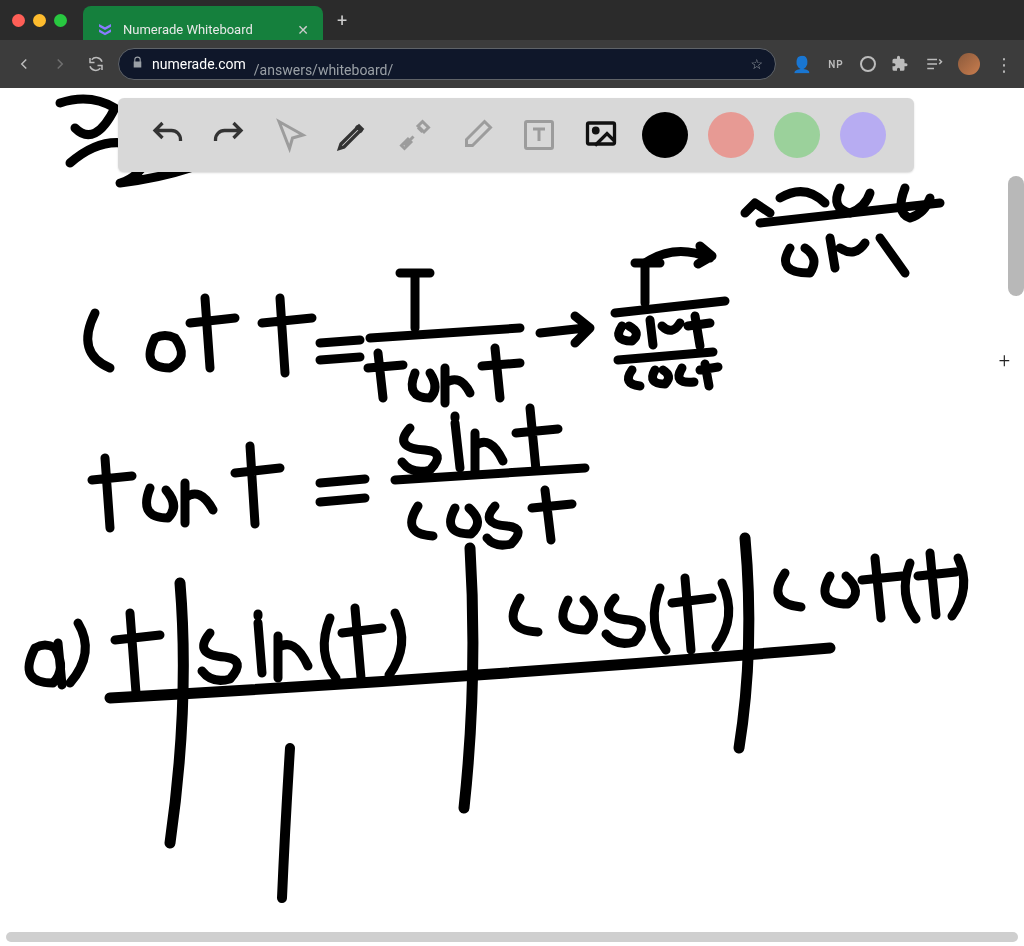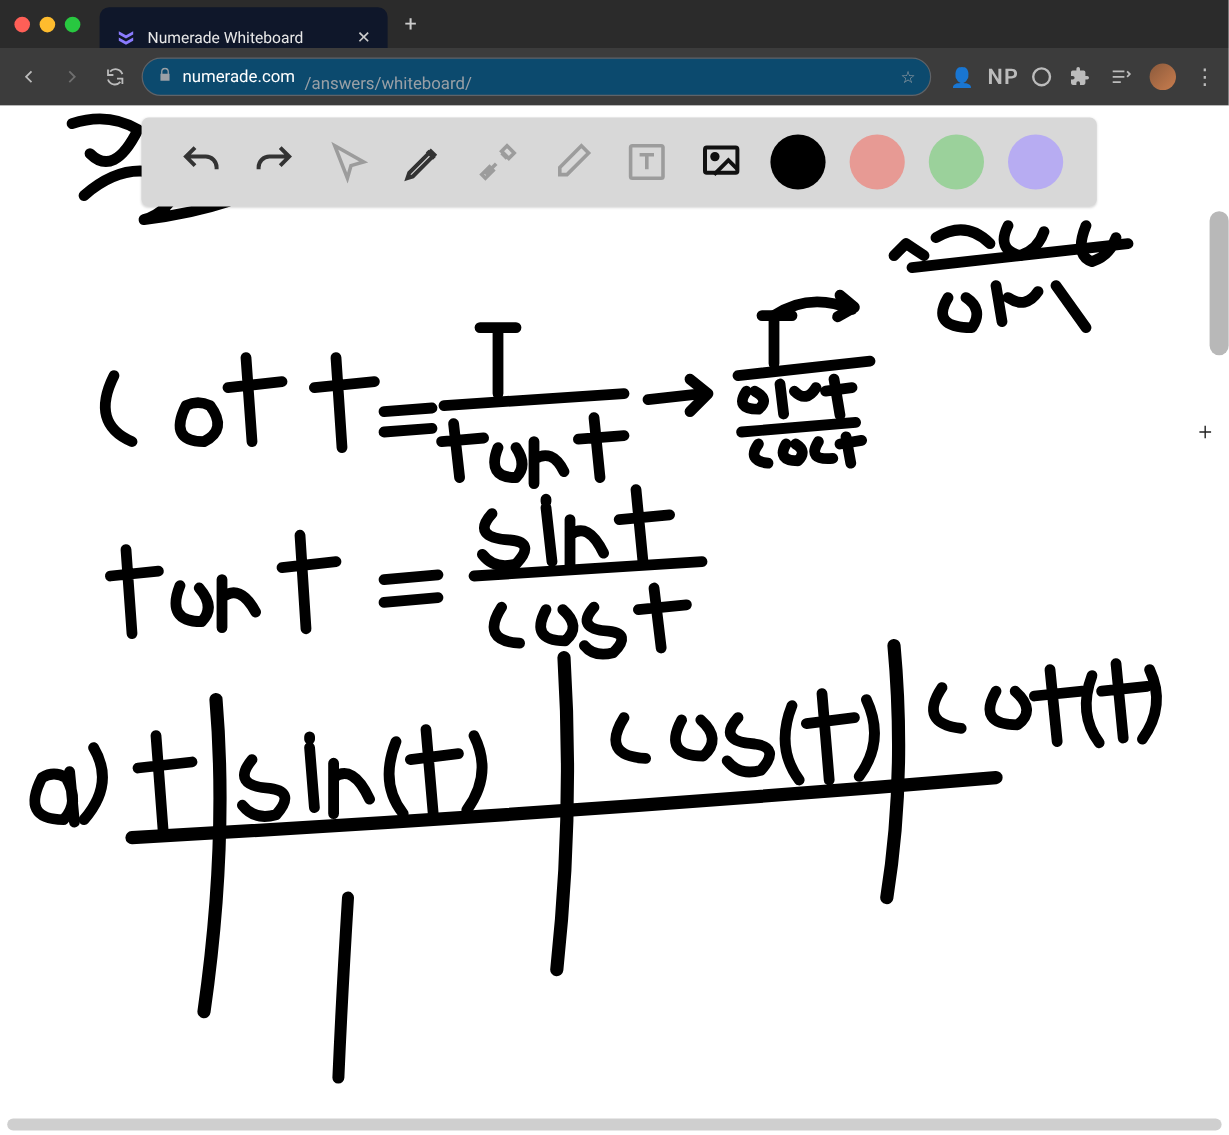--- a/index.html
+++ b/index.html
@@ -11,48 +11,48 @@
     background: #2b2b2b;
     display: flex;
     align-items: center;
     padding: 0 12px;
   }
   .traffic-lights { display:flex; gap:8px; margin-right:16px; }
   .tl { width:13px; height:13px; border-radius:50%; }
   .tl.red{background:#ff5f57;} .tl.yellow{background:#febc2e;} .tl.green{background:#28c840;}
   
   .tab {
-    display:flex; align-items:flex-end; gap:10px;
-    background:#0f172a; height:34px; margin-top:6px;
-    padding:0 14px; border-radius:8px 8px 0 0;
+    display:flex; align-items:flex-start; gap:10px;
+    background:#15803d; height:34px; margin-top:6px;
+    padding:16px 14px; border-radius:8px 8px 0 0;
     color:#e8e8e8; font-size:13px; min-width:240px;
   }
   .favicon { width:16px; height:16px; color:#8a7bff; display:flex;align-items:center;justify-content:center;}
   .tab-title{flex:1;}
   .tab-close{color:#ccc; font-size:14px; cursor:pointer;}
   .new-tab{color:#ccc; margin-left:14px; font-size:18px; cursor:pointer;}
   
   
   .nav-bar{
     height:48px; background:#3c3c3c; display:flex; align-items:center;
     padding:0 10px; gap:8px; color:#bcbcbc;
   }
   .nav-icon{width:28px;height:28px;display:flex;align-items:center;justify-content:center;cursor:pointer;border-radius:50%;}
   .nav-icon svg{width:18px;height:18px;}
   .omnibox{
-    flex:1; height:32px; background:#0c4a6e; border:1px solid #5f6368;
+    flex:1; height:32px; background:#0f172a; border:1px solid #5f6368;
     border-radius:16px; display:flex; align-items:center; padding:0 12px;
     color:#e0e0e0; font-size:14px; gap:8px;
   }
   .lock{color:#9aa0a6;}
   .url-domain{color:#fff;}
   .url-path{color:#9aa0a6;margin-top:12px;}
   .star{margin-left:auto;color:#9aa0a6;cursor:pointer;}
   .ext-row{display:flex;align-items:center;gap:14px;margin-left:8px;}
-  .ext{width:20px;height:20px;display:flex;align-items:center;justify-content:center;color:#bcbcbc;cursor:pointer;font-size:18px;}
+  .ext{width:20px;height:20px;display:flex;align-items:center;justify-content:center;color:#bcbcbc;cursor:pointer;font-size:10px;}
   .ext.np{font-weight:600;letter-spacing:1px;}
   .ext.globe{border:2px solid #bcbcbc;border-radius:50%;width:16px;height:16px;position:relative;}
   .ext.avatar{width:22px;height:22px;border-radius:50%;background:linear-gradient(135deg,#8b5a3c,#c97d4e);}
   
   
   .viewport{position:relative;width:1024px;height:858px;background:#fff;}
   .canvas{position:absolute;inset:0;}
   .canvas svg{width:100%;height:100%;}
   
   

